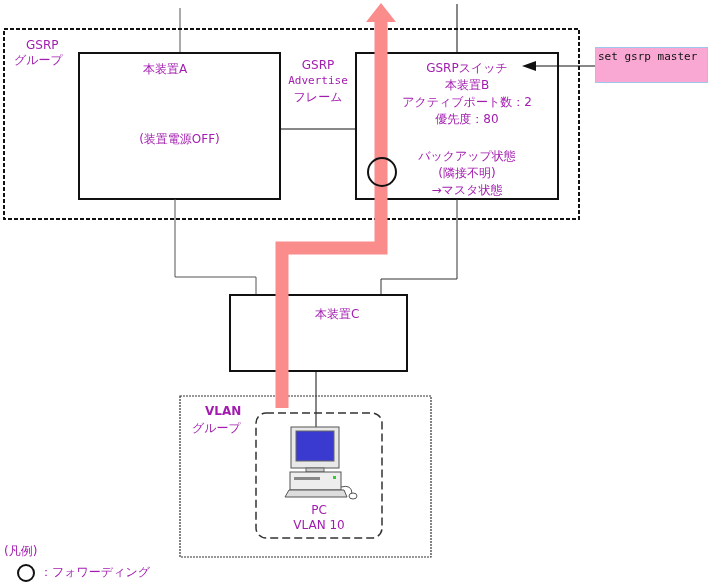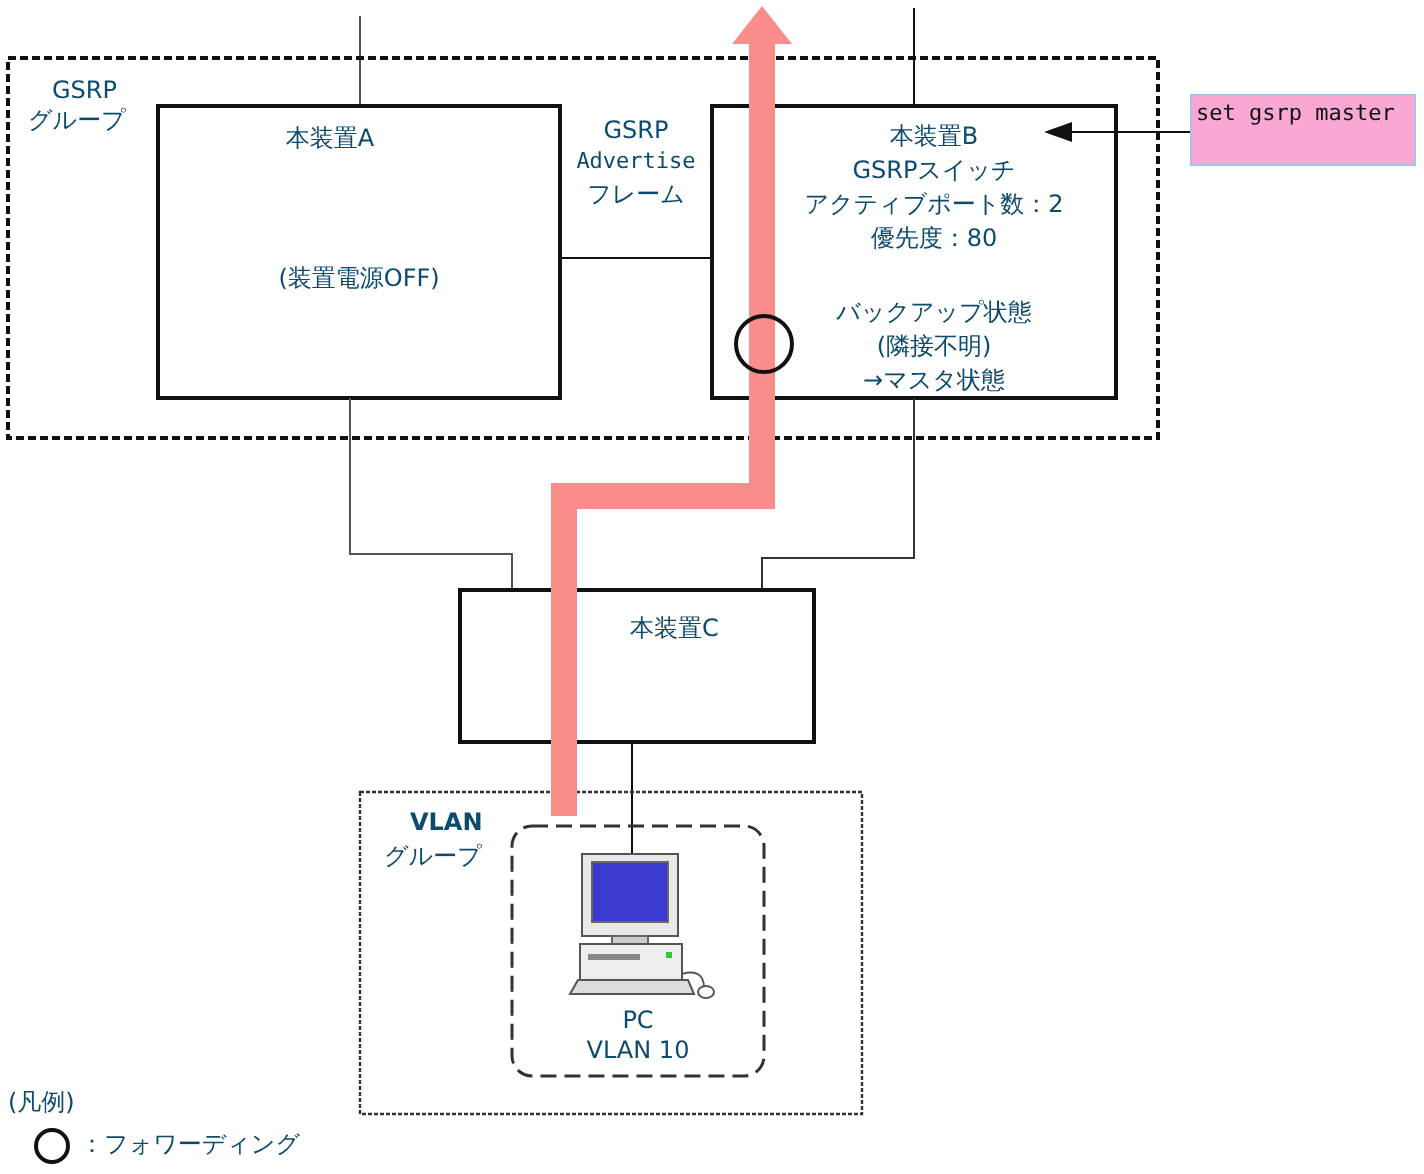--- a/index.html
+++ b/index.html
@@ -1,19 +1,19 @@
 <!DOCTYPE html>
 <html><head>
 <meta charset="utf-8">
 <style>
   html, body { margin: 0; padding: 0; background: #ffffff; }
   body { width: 712px; height: 587px; position: relative; overflow: hidden;
          font-family: "DejaVu Sans", sans-serif; color: #111; }
   svg { position: absolute; left: 0; top: 0; }
-  .lbl { position: absolute; font-size: 12px; line-height: 15px; color: #0c4a6e; white-space: nowrap; }
+  .lbl { position: absolute; font-size: 12px; line-height: 15px; color: #a21caf; white-space: nowrap; }
   .center { text-align: center; }
   .mono { font-family: "DejaVu Sans Mono", monospace; }
   .cmd-box { position: absolute; left: 595px; top: 47px; width: 113px; height: 36px;
              background: #f9a8d4; border: 1px solid #9ec6ee; box-sizing: border-box;
              padding: 1px 2px; font-size: 12px; line-height: 16px; }
 </style>
 </head>
 <body>
 
 <svg width="712" height="587" viewBox="0 0 712 587">
@@ -74,22 +74,22 @@
 <div class="lbl center" style="left:79px;top:62px;width:172px;">本装置A</div>
 <div class="lbl center" style="left:79px;top:132px;width:201px;">(装置電源OFF)</div>
 
 <div class="lbl center" style="left:280px;top:57px;width:76px;line-height:16px;">
   <div>GSRP</div>
   <div class="mono" style="font-size:11px;">Advertise</div>
   <div>フレーム</div>
 </div>
 
 <div class="lbl center" style="left:376px;top:60px;width:182px;line-height:17px;">
+  <div>GSRPスイッチ</div>
   <div>本装置B</div>
-  <div>GSRPスイッチ</div>
   <div>アクティブポート数：2</div>
   <div>優先度：80</div>
 </div>
 <div class="lbl center" style="left:386px;top:148px;width:162px;line-height:17px;">
   <div>バックアップ状態</div>
   <div>(隣接不明)</div>
   <div>→マスタ状態</div>
 </div>
 
 <div class="cmd-box">

